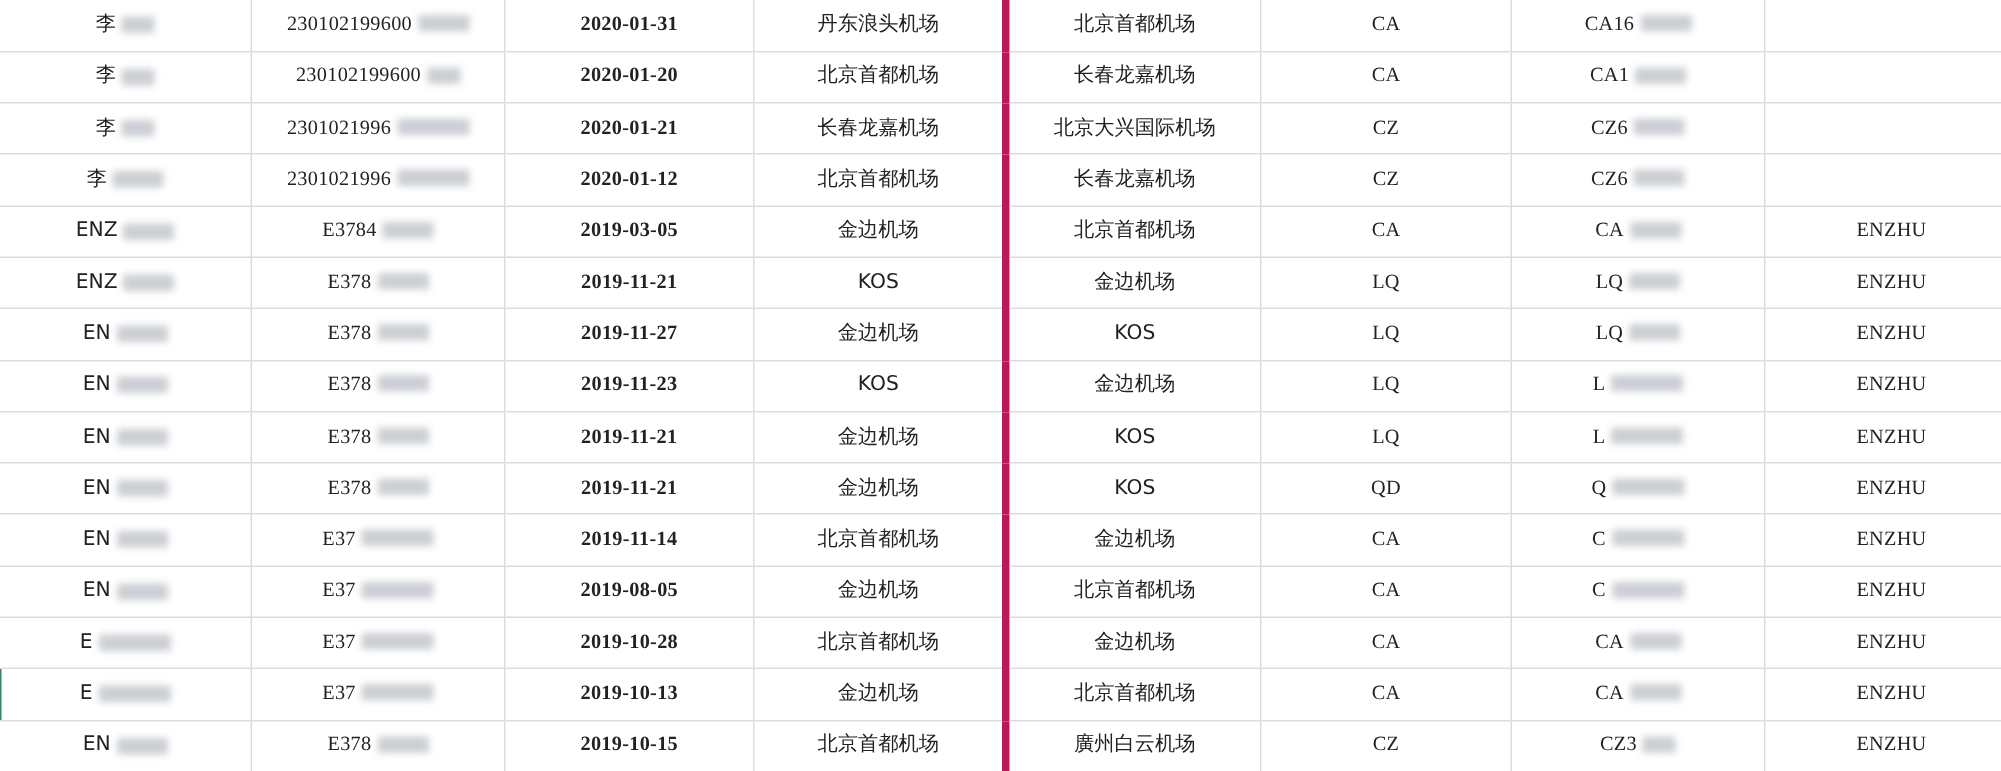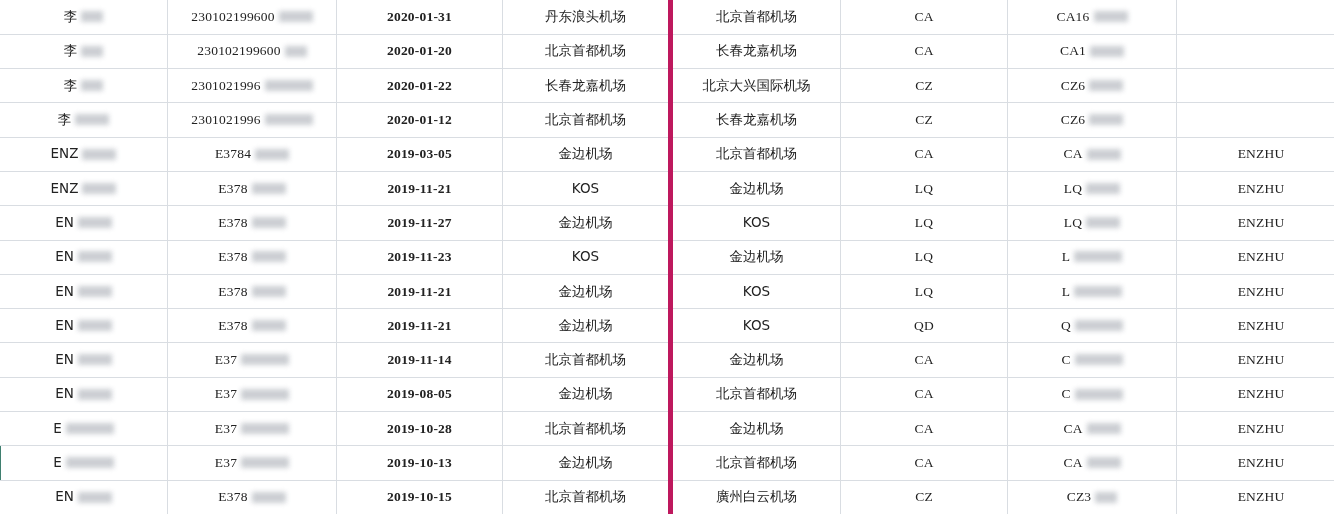--- a/index.html
+++ b/index.html
@@ -141,21 +141,21 @@
       <tr>
         <td class="c-name"><span class="cell-inner">
             <span class="txt cn">李</span>
             <span class="redact r-sm"></span>
           </span></td>
         <td class="c-id"><span class="cell-inner">
             <span class="txt lat">2301021996</span>
             <span class="redact r-lg"></span>
           </span></td>
         <td class="c-date"><span class="cell-inner">
-            <span class="txt lat">2020-01-22</span>
+            <span class="txt lat">2020-01-21</span>
           </span></td>
         <td class="c-from"><span class="cell-inner">
             <span class="txt cn">长春龙嘉机场</span>
           </span></td>
         <td class="c-to"><span class="cell-inner">
             <span class="txt cn">北京大兴国际机场</span>
           </span></td>
         <td class="c-air"><span class="cell-inner">
             <span class="txt lat">CZ</span>
           </span></td>

